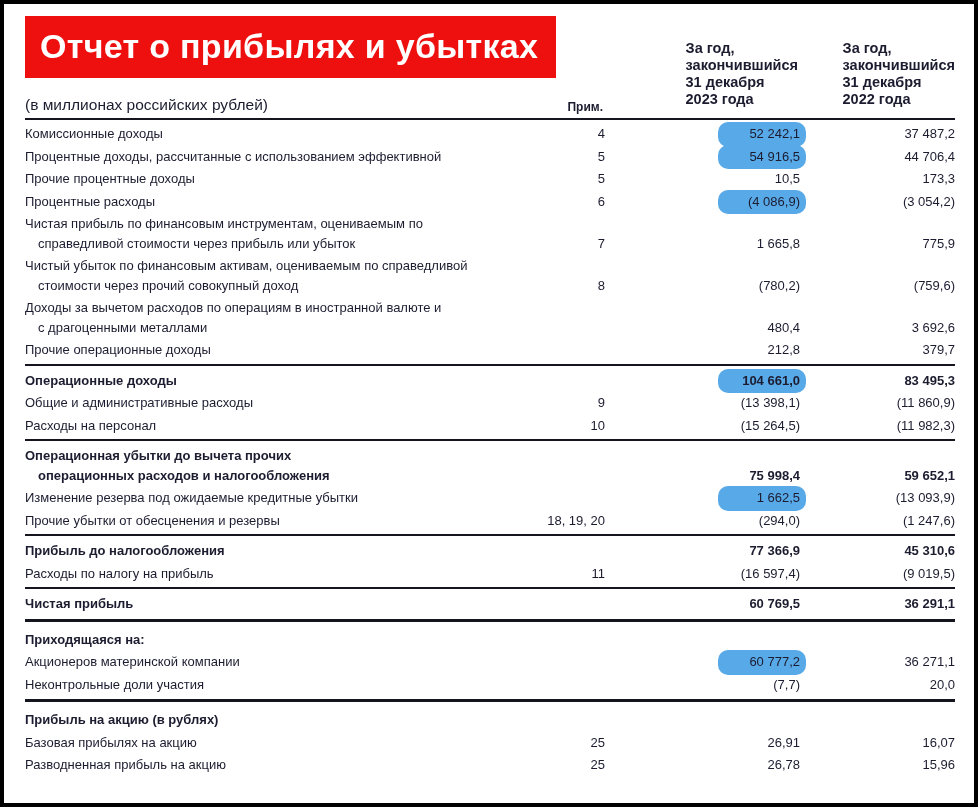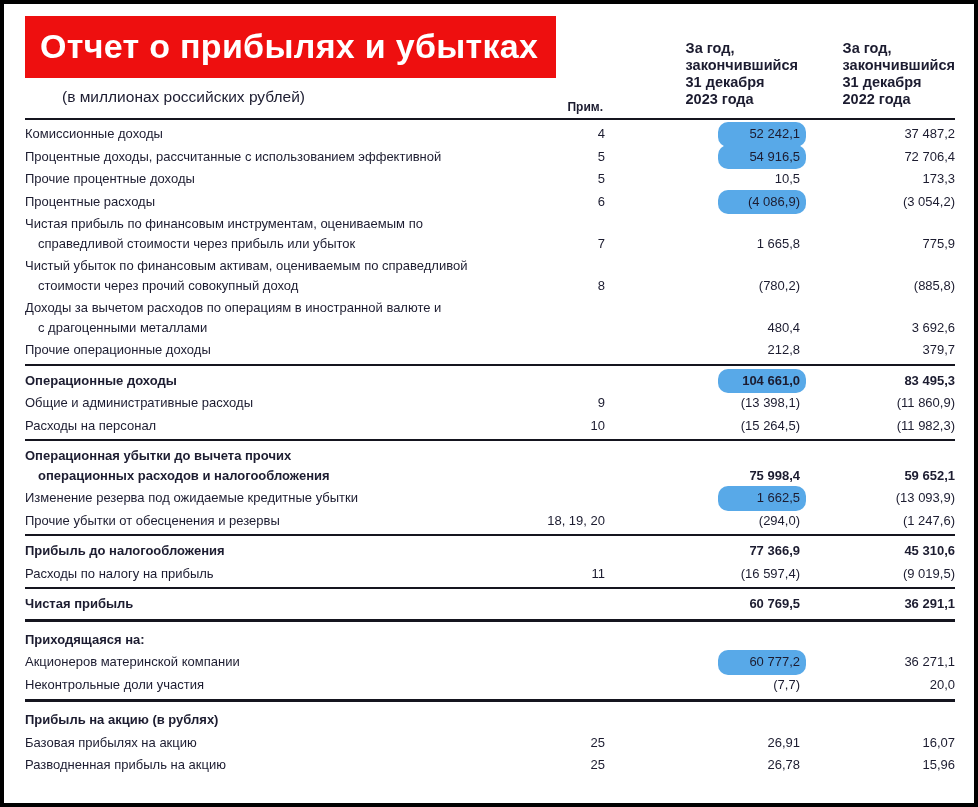--- a/index.html
+++ b/index.html
@@ -27,21 +27,21 @@
     position: absolute; left: 0; top: 4px;
     background: var(--banner);
     color: #ffffff;
     font-weight: bold;
     font-size: 34px;
     line-height: 1;
     padding: 13px 18px 15px 15px;
     letter-spacing: 0.3px;
     white-space: nowrap;
   }
-  .subtitle { position: absolute; left: 0; bottom: 12px; font-size: 15.5px; margin-left: 37px; }
+  .subtitle { position: absolute; left: 0; bottom: 4px; font-size: 15.5px; }
   .note-head { position: absolute; right: 352px; bottom: 4px; font-weight: bold; font-size: 12px; }
   .year-head {
     position: absolute; bottom: 10px;
     font-weight: bold;
     font-size: 14.5px;
     line-height: 17px;
     white-space: pre-line;
   }
   .year-head.y2023 { right: 157px; }
   .year-head.y2022 { right: 0; }
@@ -105,21 +105,21 @@
     <div class="cell-v23"><span class="hl">52 242,1</span></div>
     <div class="cell-v22">37 487,2</div>
   </div>
 
   <div class="row">
     <div class="cell-label">
             <div>Процентные доходы, рассчитанные с использованием эффективной</div>
           </div>
     <div class="cell-note">5</div>
     <div class="cell-v23"><span class="hl">54 916,5</span></div>
-    <div class="cell-v22">72 706,4</div>
+    <div class="cell-v22">44 706,4</div>
   </div>
 
   <div class="row">
     <div class="cell-label">
             <div>Прочие процентные доходы</div>
           </div>
     <div class="cell-note">5</div>
     <div class="cell-v23">10,5</div>
     <div class="cell-v22">173,3</div>
   </div>
@@ -143,21 +143,21 @@
     <div class="cell-v22">775,9</div>
   </div>
 
   <div class="row">
     <div class="cell-label">
             <div>Чистый убыток по финансовым активам, оцениваемым по справедливой</div>
             <div class="cont">стоимости через прочий совокупный доход</div>
           </div>
     <div class="cell-note">8</div>
     <div class="cell-v23">(780,2)</div>
-    <div class="cell-v22">(885,8)</div>
+    <div class="cell-v22">(759,6)</div>
   </div>
 
   <div class="row">
     <div class="cell-label">
             <div>Доходы за вычетом расходов по операциям в иностранной валюте и</div>
             <div class="cont">с драгоценными металлами</div>
           </div>
     <div class="cell-note"></div>
     <div class="cell-v23">480,4</div>
     <div class="cell-v22">3 692,6</div>

